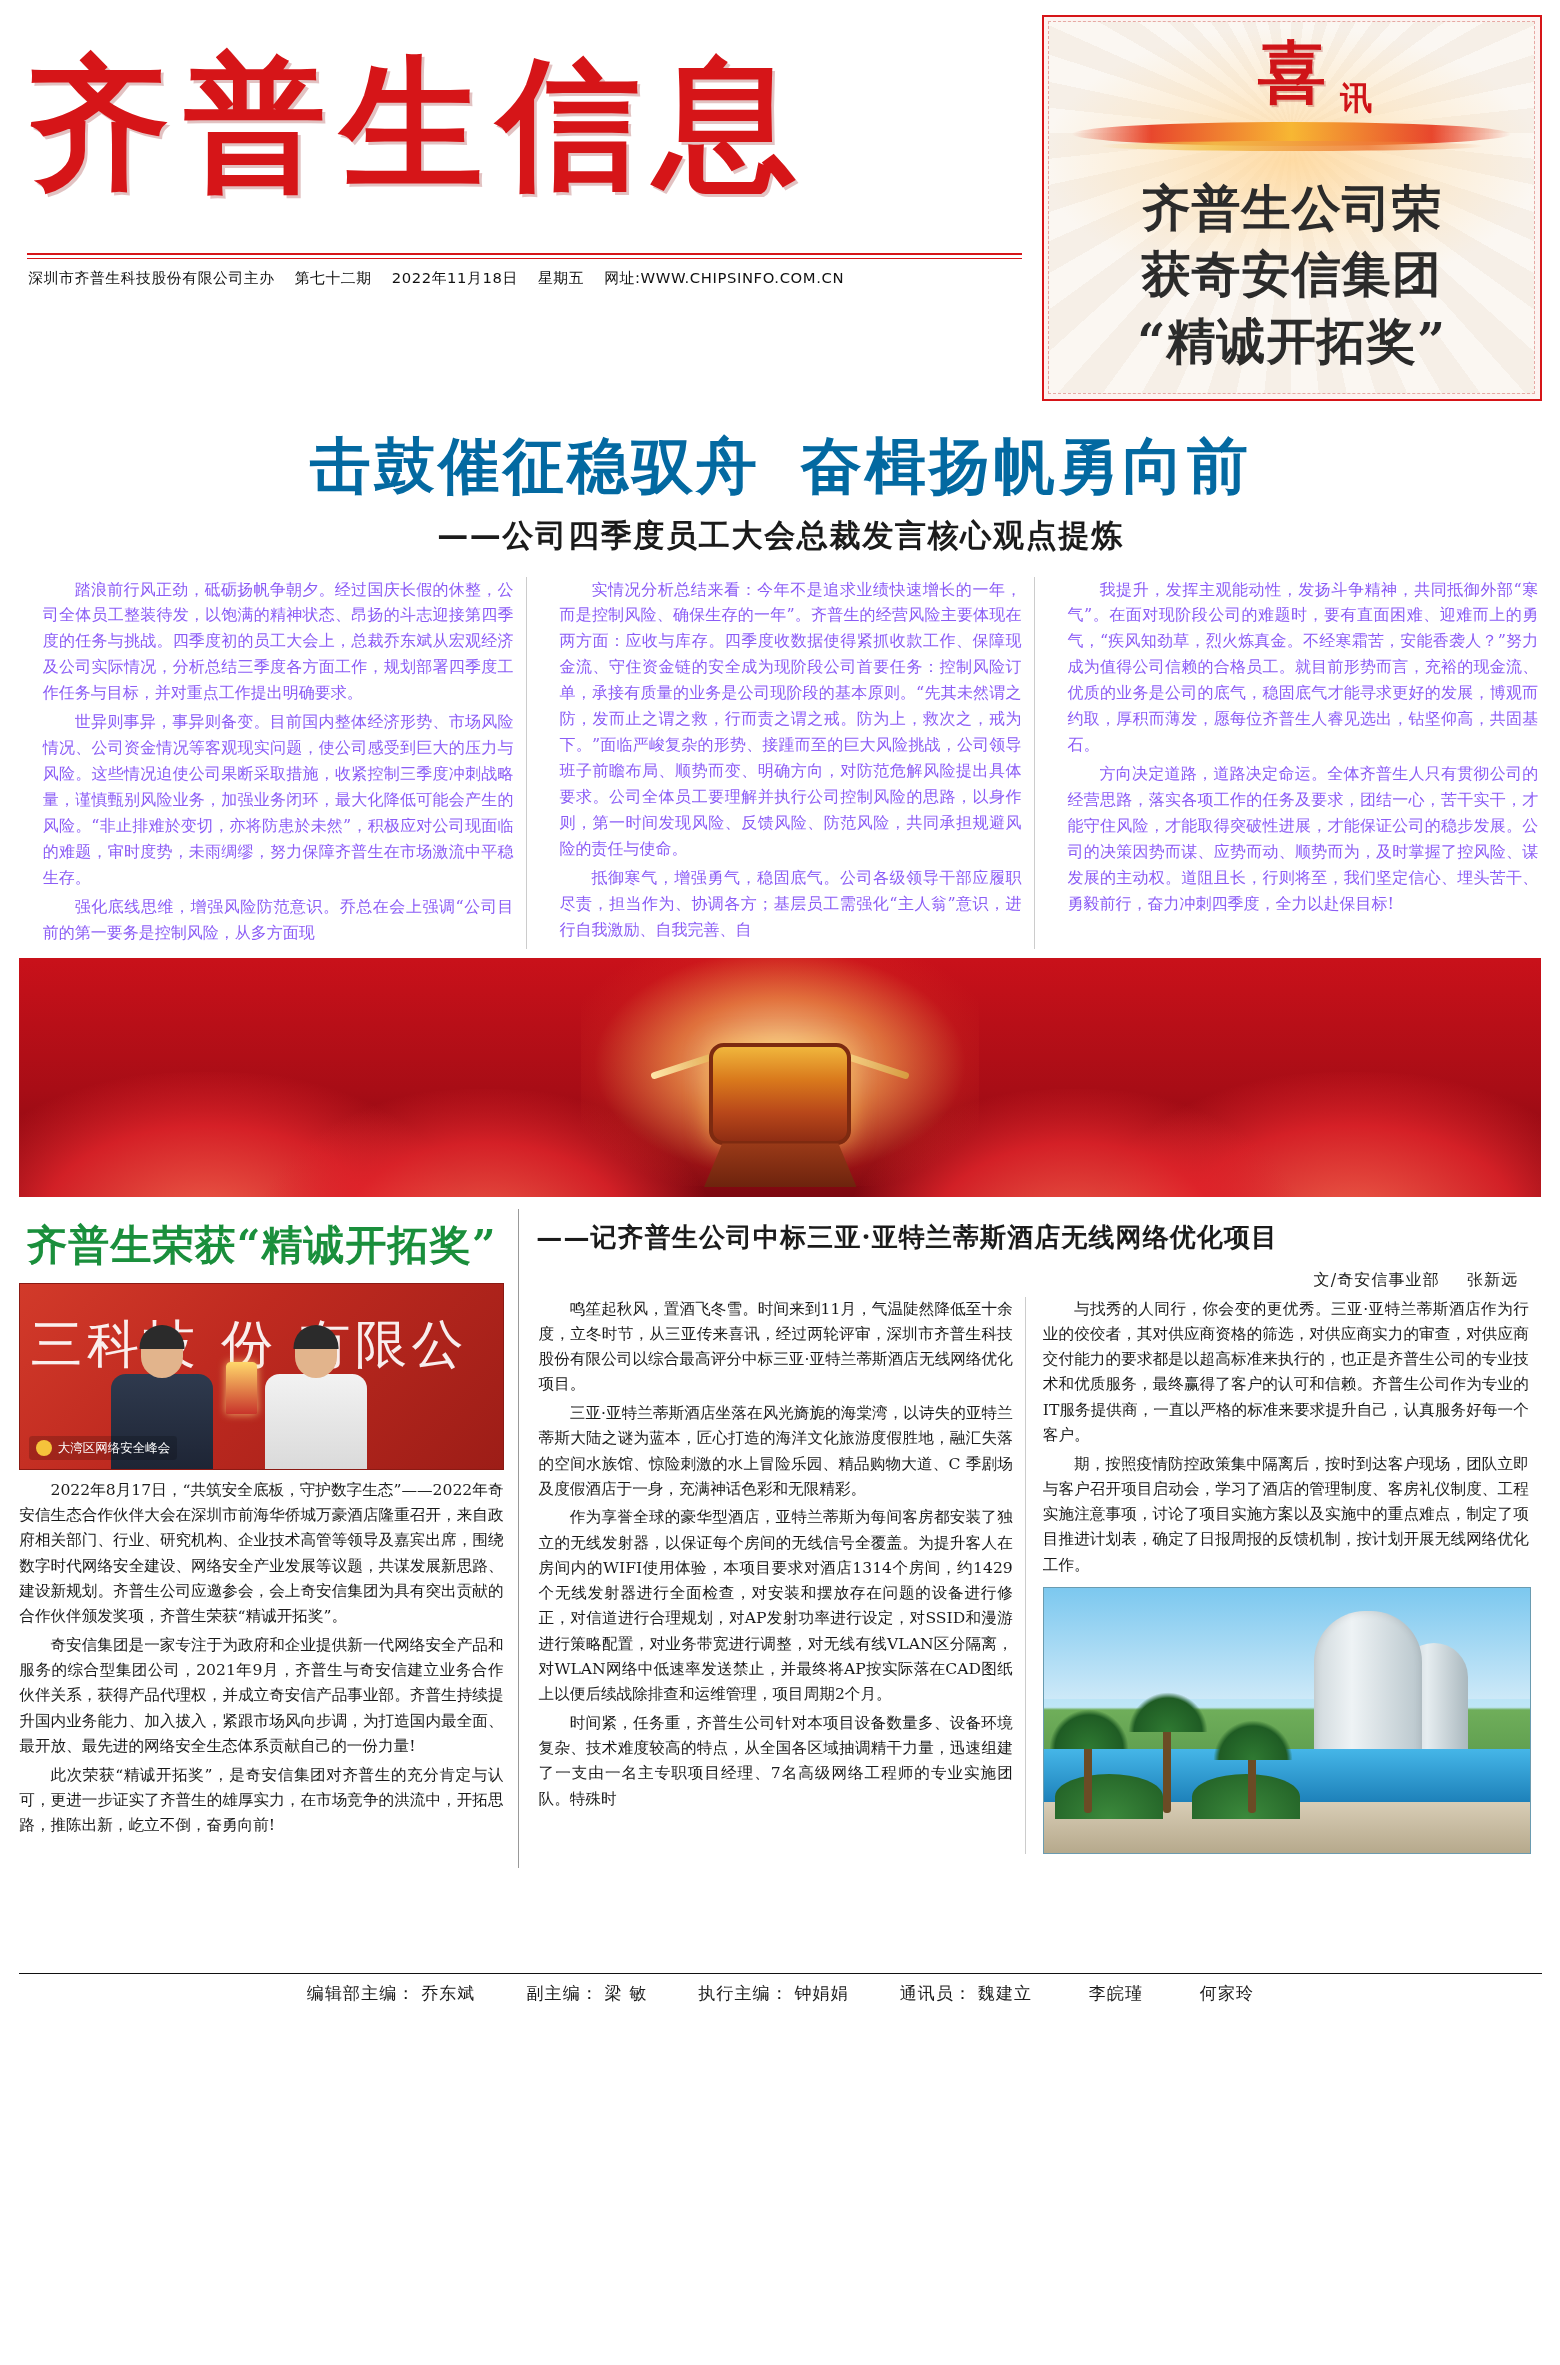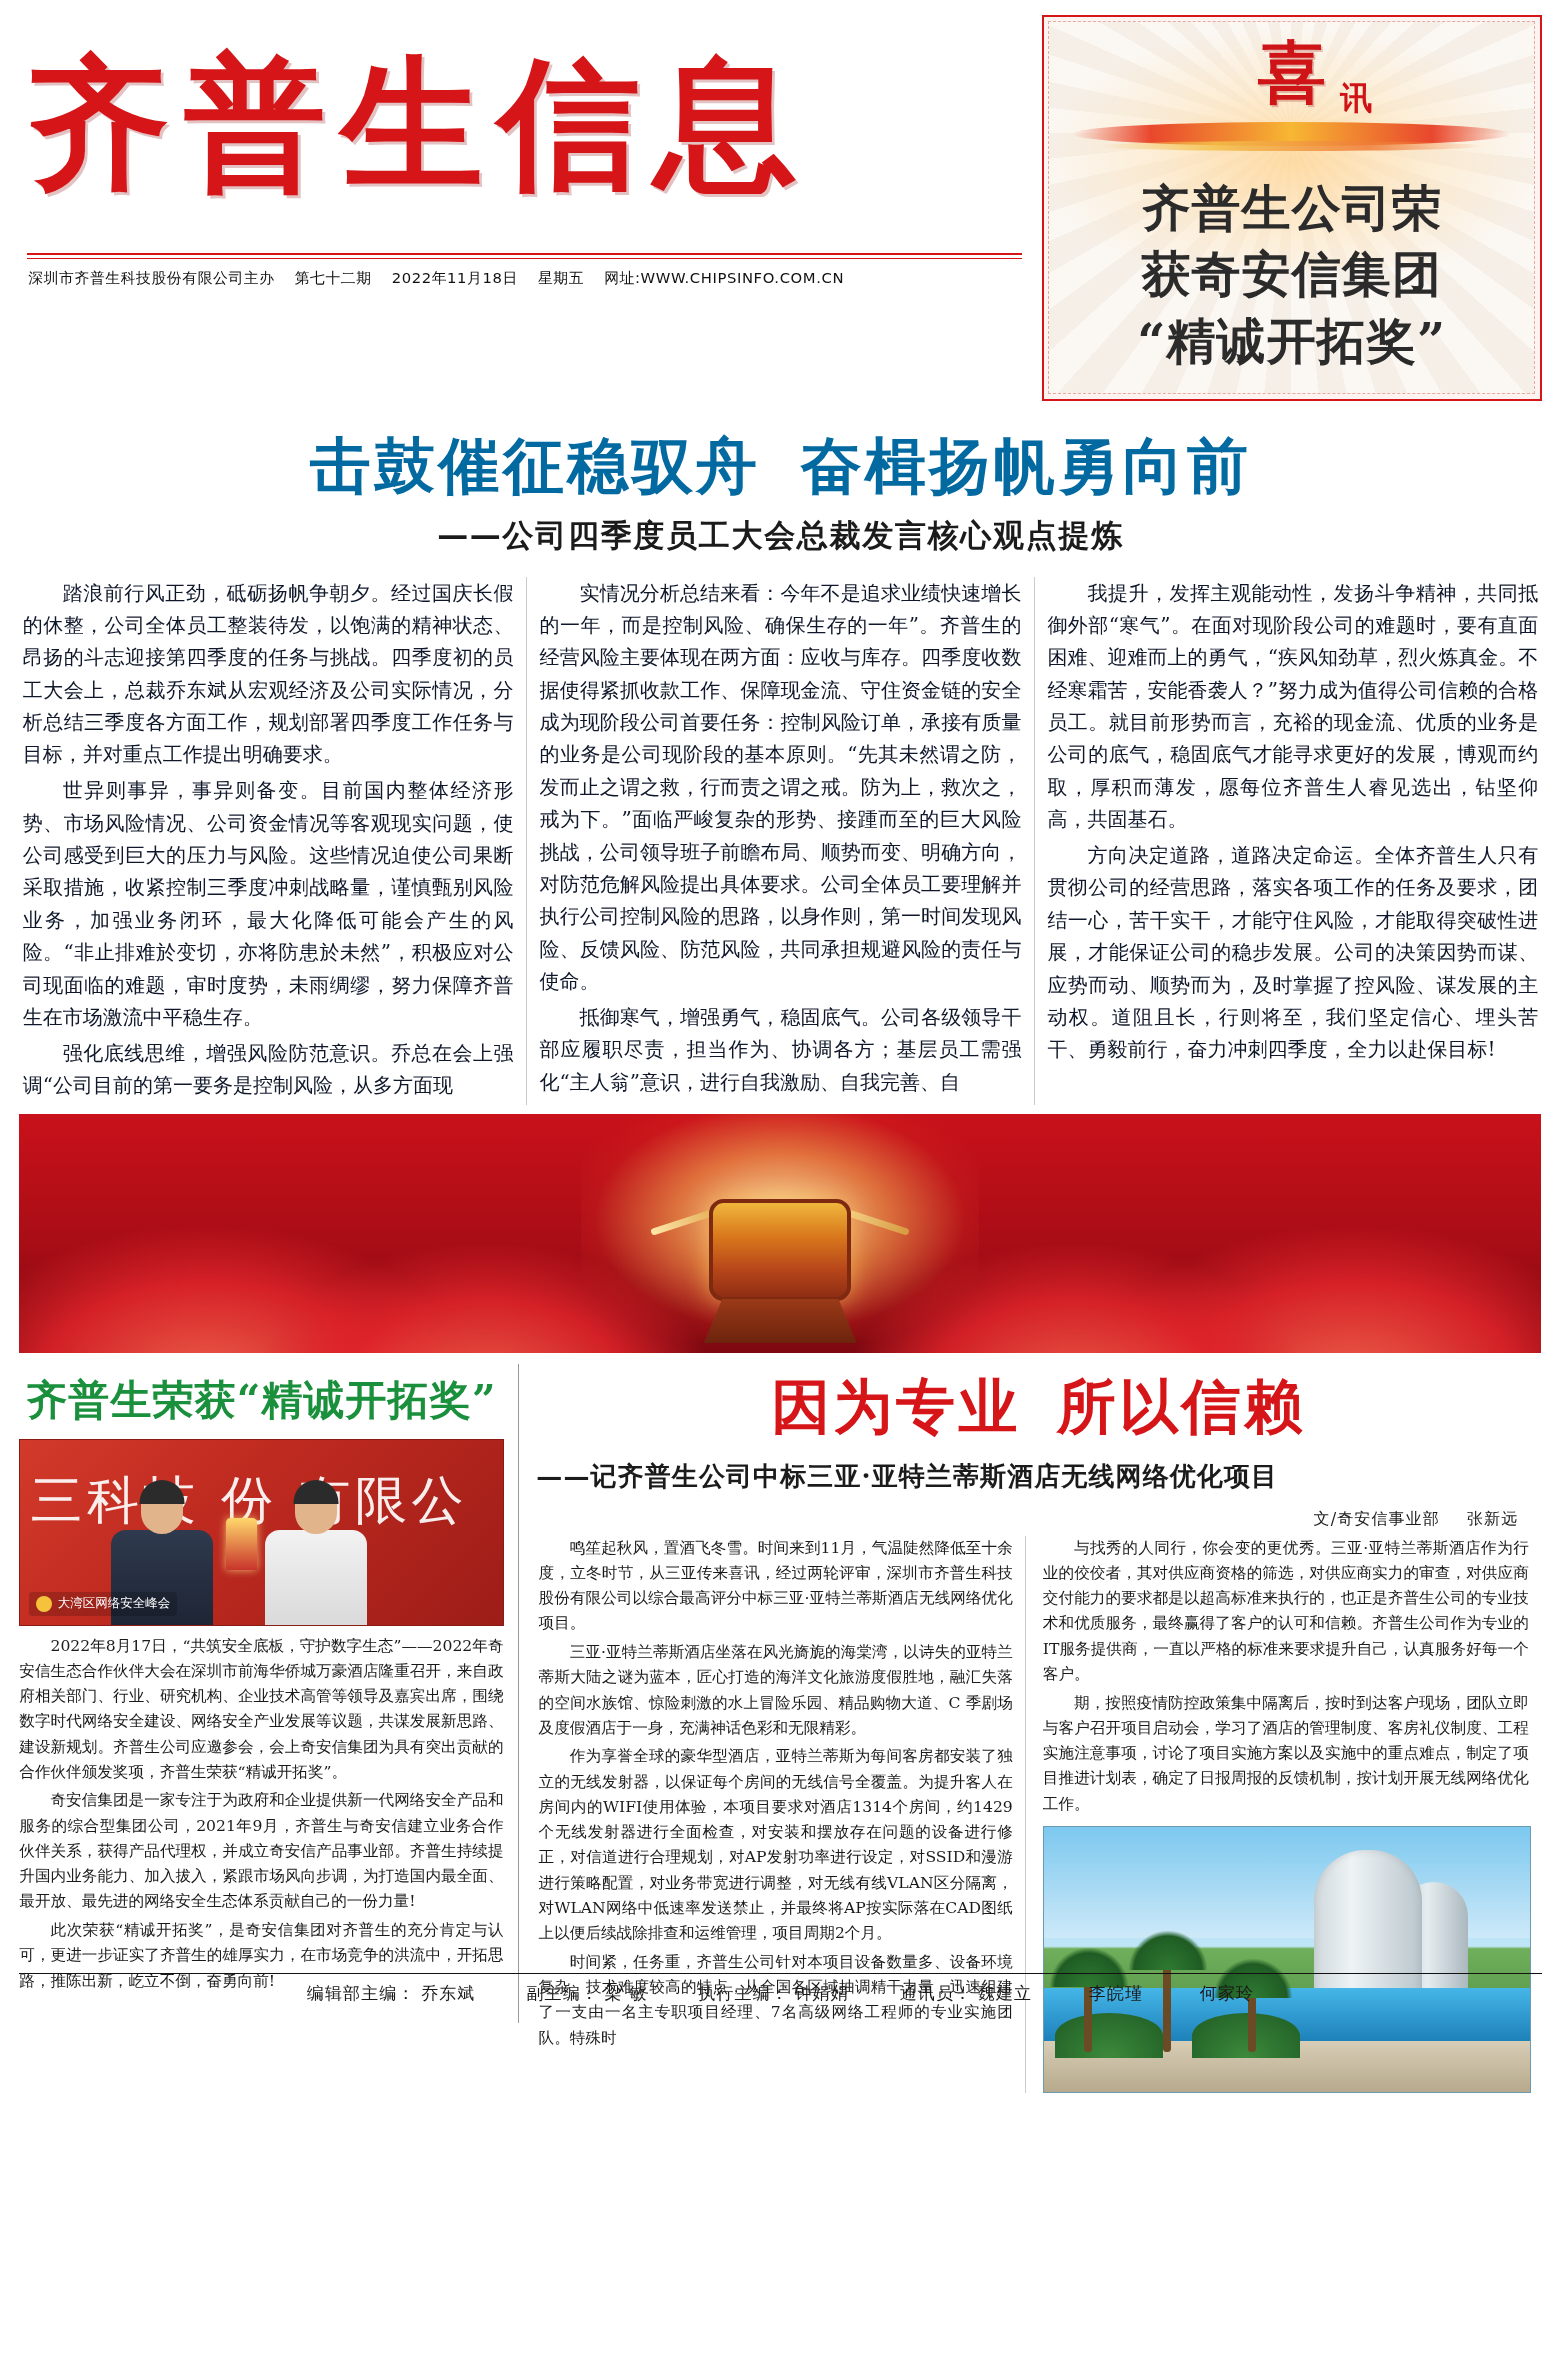--- a/index.html
+++ b/index.html
@@ -155,25 +155,26 @@
   }
 
   
   .cols3 {
     display: flex;
     gap: 0;
     margin-top: 19.3px;
   }
   .col {
     font-family: "DejaVu Serif", "Liberation Serif", serif;
-    font-size: 20px;
+    font-size: 16px;
     line-height: 1.62;
     text-align: justify;
-    color: #0f172a;
+    color: #8b5cf6;
     padding: 0 12.5px;
+    margin-left: 20px;
   }
   .col p { margin: 0 0 3.4px 0; text-indent: 2em; }
   .col.c1 { width: 508px; padding-left: 3.4px; border-right: 1.1px solid #cccccc; }
   .col.c2 { width: 508px; border-right: 1.1px solid #cccccc; }
   .col.c3 { width: 507px; padding-right: 3.4px; }
 
   
   .drum-band {
     margin-top: 9px;
     width: 1522px;
@@ -524,23 +525,20 @@
       </div>
 
       <div class="left-body">
         <p>2022年8月17日，“共筑安全底板，守护数字生态”——2022年奇安信生态合作伙伴大会在深圳市前海华侨城万豪酒店隆重召开，来自政府相关部门、行业、研究机构、企业技术高管等领导及嘉宾出席，围绕数字时代网络安全建设、网络安全产业发展等议题，共谋发展新思路、建设新规划。齐普生公司应邀参会，会上奇安信集团为具有突出贡献的合作伙伴颁发奖项，齐普生荣获“精诚开拓奖”。</p>
         <p>奇安信集团是一家专注于为政府和企业提供新一代网络安全产品和服务的综合型集团公司，2021年9月，齐普生与奇安信建立业务合作伙伴关系，获得产品代理权，并成立奇安信产品事业部。齐普生持续提升国内业务能力、加入拔入，紧跟市场风向步调，为打造国内最全面、最开放、最先进的网络安全生态体系贡献自己的一份力量!</p>
         <p>此次荣获“精诚开拓奖”，是奇安信集团对齐普生的充分肯定与认可，更进一步证实了齐普生的雄厚实力，在市场竞争的洪流中，开拓思路，推陈出新，屹立不倒，奋勇向前!</p>
       </div>
     </div>
 
     <div class="lower-right">
-      <div class="sec-title-big">
-        <span>因为专业</span><span class="gap"></span><span>所以信赖</span>
-      </div>
       <div class="sec-sub">——记齐普生公司中标三亚·亚特兰蒂斯酒店无线网络优化项目</div>
       <div class="byline">
         <span>文/奇安信事业部</span>
         <span>张新远</span>
       </div>
 
       <div class="cols2">
         <div class="col2 left">
           <p>鸣笙起秋风，置酒飞冬雪。时间来到11月，气温陡然降低至十余度，立冬时节，从三亚传来喜讯，经过两轮评审，深圳市齐普生科技股份有限公司以综合最高评分中标三亚·亚特兰蒂斯酒店无线网络优化项目。</p>
           <p>三亚·亚特兰蒂斯酒店坐落在风光旖旎的海棠湾，以诗失的亚特兰蒂斯大陆之谜为蓝本，匠心打造的海洋文化旅游度假胜地，融汇失落的空间水族馆、惊险刺激的水上冒险乐园、精品购物大道、C 季剧场及度假酒店于一身，充满神话色彩和无限精彩。</p>

